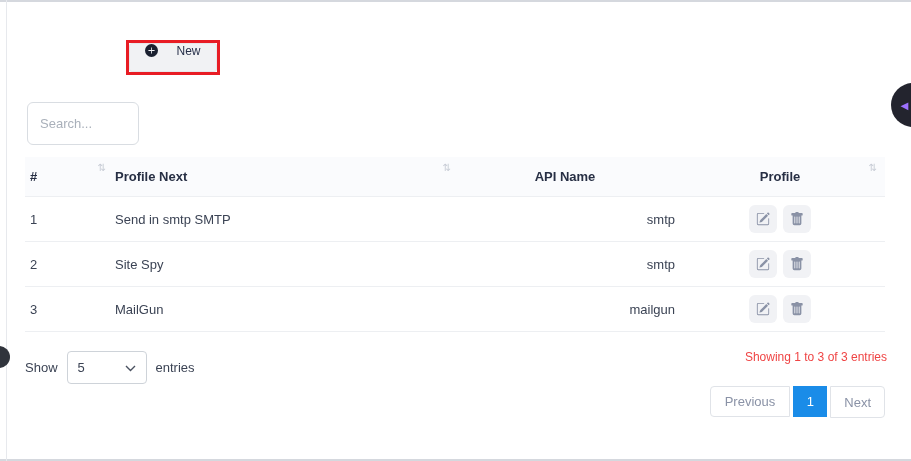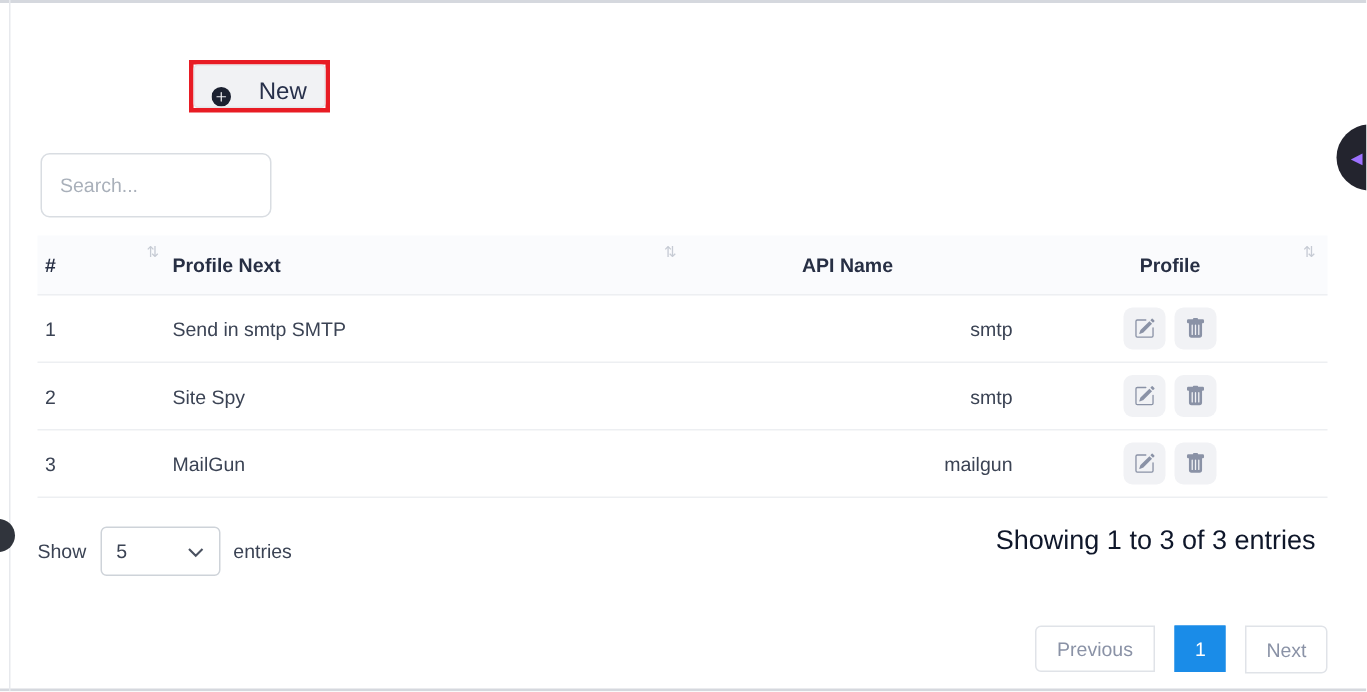--- a/index.html
+++ b/index.html
@@ -14,25 +14,25 @@
   .left-knob { position:absolute; left:-12px; top:346px; width:22px; height:22px; border-radius:50%; background:#30343c; }
 
   .float-btn { position:absolute; left:891px; top:83px; width:44px; height:44px; border-radius:50%;
     background:#23242e; display:flex; align-items:center; padding-left:7px; border:none; cursor:pointer; }
   .float-btn .arrow { color:#9d71ff; font-size:13px; line-height:1; }
 
   .page-title { position:absolute; left:25px; top:46px; font-size:16px; font-weight:bold; color:#262e45; }
 
   .annotation { position:absolute; left:126px; top:40px; width:94px; height:35px; border:3px solid #e81c24; }
   .new-btn { width:100%; height:100%; background:#f1f2f4; border:1px solid #e6e7ea; border-radius:3px;
-    display:flex; align-items:flex-end; justify-content:center; gap:18px; cursor:pointer;
-    font-family:"Liberation Sans", sans-serif; font-size:16px; color:#27304a; }
+    display:flex; align-items:flex-start; justify-content:center; gap:18px; cursor:pointer;
+    font-family:"Liberation Sans", sans-serif; font-size:12px; color:#27304a; }
   .new-btn svg { display:block; }
 
-  .search-input { position:absolute; left:27px; top:102px; width:154px; height:43px;
+  .search-input { position:absolute; left:27px; top:102px; width:112px; height:43px;
     border:1px solid #d9dde2; border-radius:6px; padding:0 12px; font-size:13px; color:#3b4354;
     font-family:"Liberation Sans", sans-serif; outline:none; }
   .search-input::placeholder { color:#a9b0ba; }
 
   .table { position:absolute; left:25px; top:157px; width:860px; font-size:13px; }
   .thead, .trow { display:grid; grid-template-columns:85px 345px 220px 210px; align-items:center; }
   .thead { height:40px; background:#fafbfd; font-weight:bold; color:#272f44; border-bottom:1px solid #edeff2; }
   .th { position:relative; height:100%; display:flex; align-items:center; cursor:pointer; }
   .th.c-left { padding-left:5px; }
   .th.c-center { justify-content:center; }
@@ -45,23 +45,23 @@
   .icon-btn { width:28px; height:28px; border:none; border-radius:6px; background:#f1f2f5;
     display:flex; align-items:center; justify-content:center; cursor:pointer; }
   .icon-btn svg { display:block; }
 
   .show-group { position:absolute; left:25px; top:351px; display:flex; align-items:center; gap:9px;
     font-size:13px; color:#3b4354; height:33px; }
   .fake-select { width:80px; height:33px; border:1px solid #ced3d9; border-radius:4px; background:#fff;
     display:flex; align-items:center; justify-content:space-between; padding:0 10px; cursor:pointer;
     font-size:13px; color:#3b4354; }
 
-  .info { position:absolute; right:34px; top:350px; font-size:18px; color:#0f172a; }
-
-  .pagination { position:absolute; right:26px; top:386px; display:flex; gap:13px; height:31px; font-size:13px;margin-top:31px; }
+  .info { position:absolute; right:24px; top:350px; font-size:12px; color:#ef4444; }
+
+  .pagination { position:absolute; right:26px; top:386px; display:flex; gap:3px; height:31px; font-size:13px; }
   .page-btn { display:flex; align-items:center; justify-content:center; background:#fff;
     border:1px solid #e0e3e8; color:#8a92a6; cursor:pointer; font-family:"Liberation Sans", sans-serif; font-size:13px; }
   .page-btn.prev { padding:0 14px; border-radius:4px 0 0 4px; }
   .page-btn.next { padding:15px 13px; border-radius:0 4px 4px 0; }
   .page-btn.current { width:34px; background:#1a8ce8; border:1px solid #1a8ce8; color:#fff; }
 </style>
 </head>
 <body>
 
 <div class="frame">

